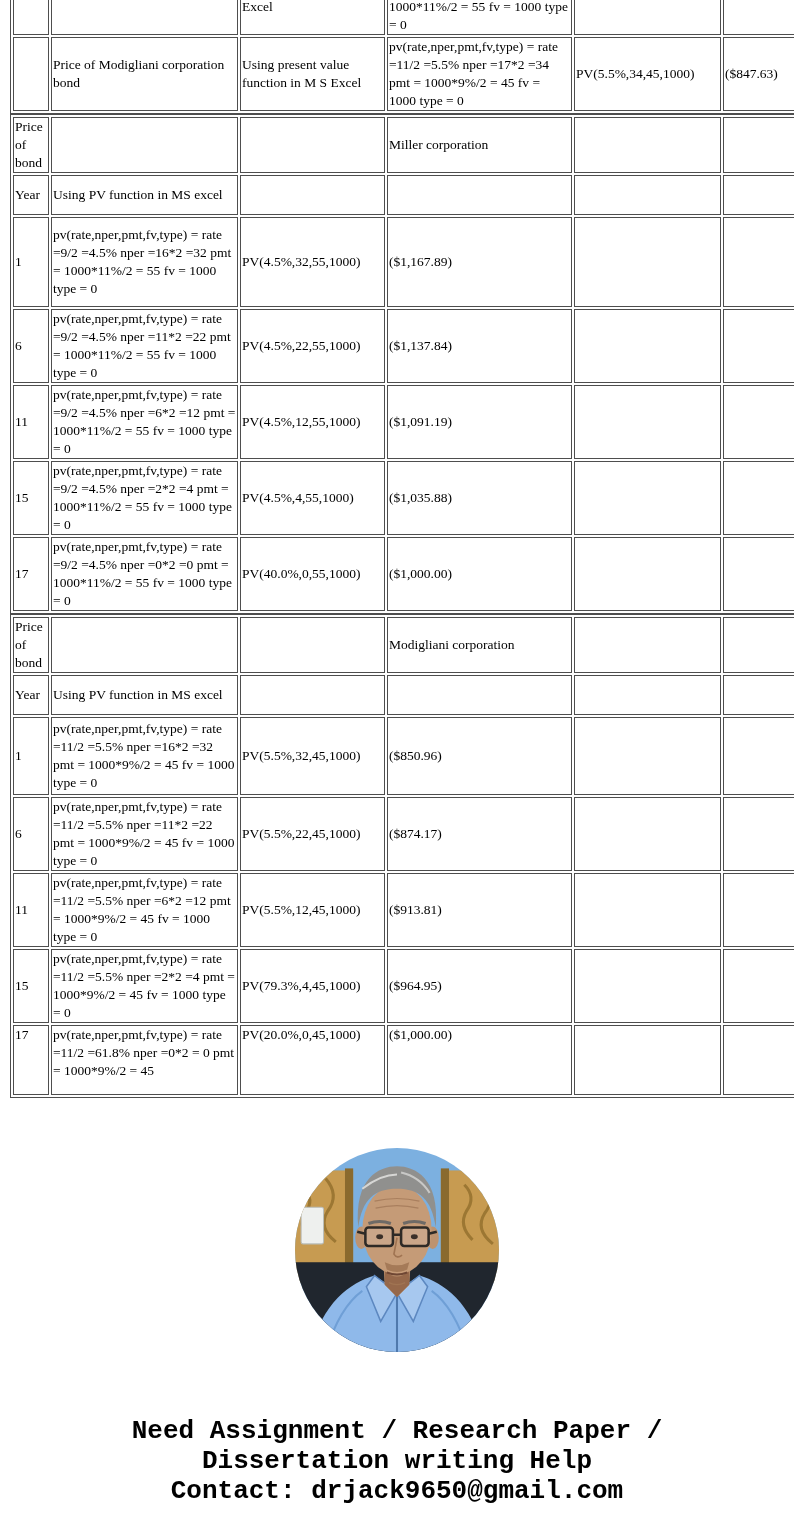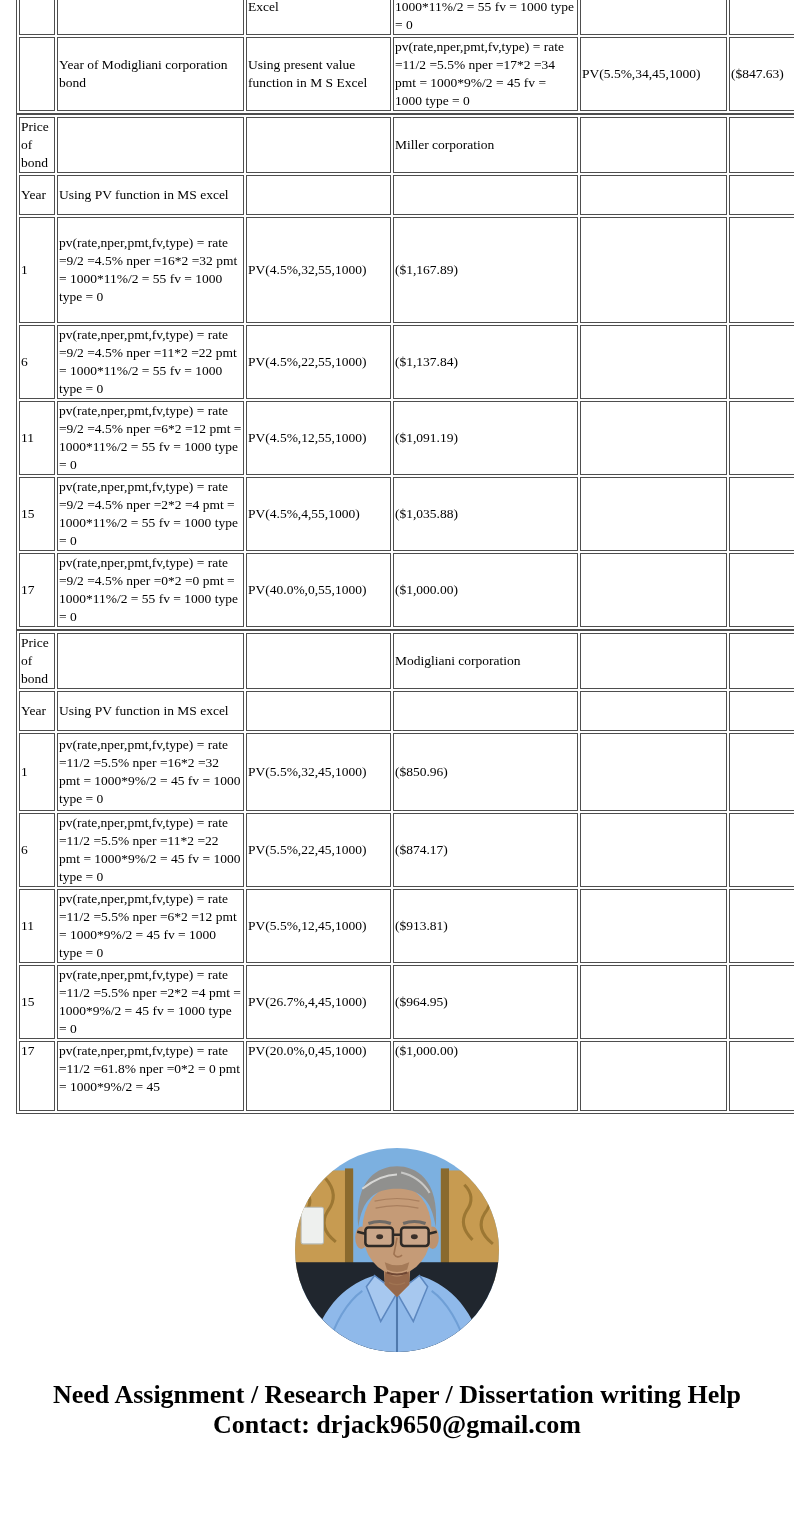--- a/index.html
+++ b/index.html
@@ -3,64 +3,64 @@
 <meta charset="utf-8">
 <style>
   html,body{margin:0;padding:0;}
   body{
     width:794px;height:1523px;overflow:hidden;background:#ffffff;
     font-family:"Liberation Serif", serif;color:#000;
   }
   .doc{width:794px;}
   
   .table-clip{
-    height:1122px;overflow:hidden;padding-left:16px;
+    height:1122px;overflow:hidden;padding-left:10px;
   }
   table.sheet{
     border-collapse:separate;border-spacing:2px;
     border:1px solid #4e4e4e;
     table-layout:fixed;width:786px;
     font-size:13.5px;line-height:18px;
   }
   table.sheet td{
     border:1px solid #4e4e4e;
     padding:0 1px;
     vertical-align:middle;
     overflow:hidden;
     word-wrap:break-word;
     box-sizing:border-box;
   }
   #table-top{margin-top:-6px;}
   #table-top tr:nth-child(1) td{height:27px;vertical-align:top;}
   #table-top tr:nth-child(2) td{height:68px;}
   #table-miller tr:nth-child(1) td{height:56px;}
   #table-miller tr:nth-child(2) td{height:40px;}
-  #table-miller tr:nth-child(3) td{height:106px;}
+  #table-miller tr:nth-child(3) td{height:90px;}
   #table-miller tr:nth-child(n+4) td{height:74px;}
   #table-mod tr:nth-child(1) td{height:56px;}
   #table-mod tr:nth-child(2) td{height:40px;}
   #table-mod tr:nth-child(3) td{height:78px;}
   #table-mod tr:nth-child(4) td{height:66px;}
   #table-mod tr:nth-child(n+5) td{height:73px;}
   #table-mod tr:nth-child(7) td{height:70px;vertical-align:top;}
   col.c1{width:36px;}
   col.c2{width:187px;}
   col.c3{width:145px;}
   col.c4{width:185px;}
   col.c5{width:147px;}
   col.c6{width:78px;}
   
   .avatar-wrap{
     margin:26px auto 0 auto;width:204px;height:204px;
   }
   .avatar-wrap svg{display:block;width:204px;height:204px;}
   
   .footer{
-    margin:28px auto 0 auto;max-width:700px;text-align:center;
-    font-family:Liberation Serif, serif;font-weight:bold;
+    margin:64px auto 0 auto;max-width:700px;text-align:center;
+    font-family:Liberation Mono, monospace;font-weight:bold;
     font-size:26px;line-height:30px;color:#000;
   }
 </style>
 </head>
 <body>
 
 <div class="doc">
 
   <div class="table-clip">
 
@@ -77,21 +77,21 @@
           <tr>
             <td></td>
             <td></td>
             <td>Excel</td>
             <td>1000*11%/2 = 55 fv = 1000 type = 0</td>
             <td></td>
             <td></td>
           </tr>
           <tr>
             <td></td>
-            <td>Year of Modigliani corporation bond</td>
+            <td>Price of Modigliani corporation bond</td>
             <td>Using present value function in M S Excel</td>
             <td>pv(rate,nper,pmt,fv,type) = rate =11/2 =5.5% nper =17*2 =34 pmt = 1000*9%/2 = 45 fv = 1000 type = 0</td>
             <td>PV(5.5%,34,45,1000)</td>
             <td>($847.63)</td>
           </tr>
         </tbody>
     </table>
 
     <table class="sheet" id="table-miller">
       <colgroup>
@@ -208,21 +208,21 @@
             <td>11</td>
             <td>pv(rate,nper,pmt,fv,type) = rate =11/2 =5.5% nper =6*2 =12 pmt = 1000*9%/2 = 45 fv = 1000 type = 0</td>
             <td>PV(5.5%,12,45,1000)</td>
             <td>($913.81)</td>
             <td></td>
             <td></td>
           </tr>
           <tr>
             <td>15</td>
             <td>pv(rate,nper,pmt,fv,type) = rate =11/2 =5.5% nper =2*2 =4 pmt = 1000*9%/2 = 45 fv = 1000 type = 0</td>
-            <td>PV(26.7%,4,45,1000)</td>
+            <td>PV(79.3%,4,45,1000)</td>
             <td>($964.95)</td>
             <td></td>
             <td></td>
           </tr>
           <tr>
             <td>17</td>
             <td>pv(rate,nper,pmt,fv,type) = rate =11/2 =61.8% nper =0*2 = 0 pmt = 1000*9%/2 = 45</td>
             <td>PV(20.0%,0,45,1000)</td>
             <td>($1,000.00)</td>
             <td></td>

